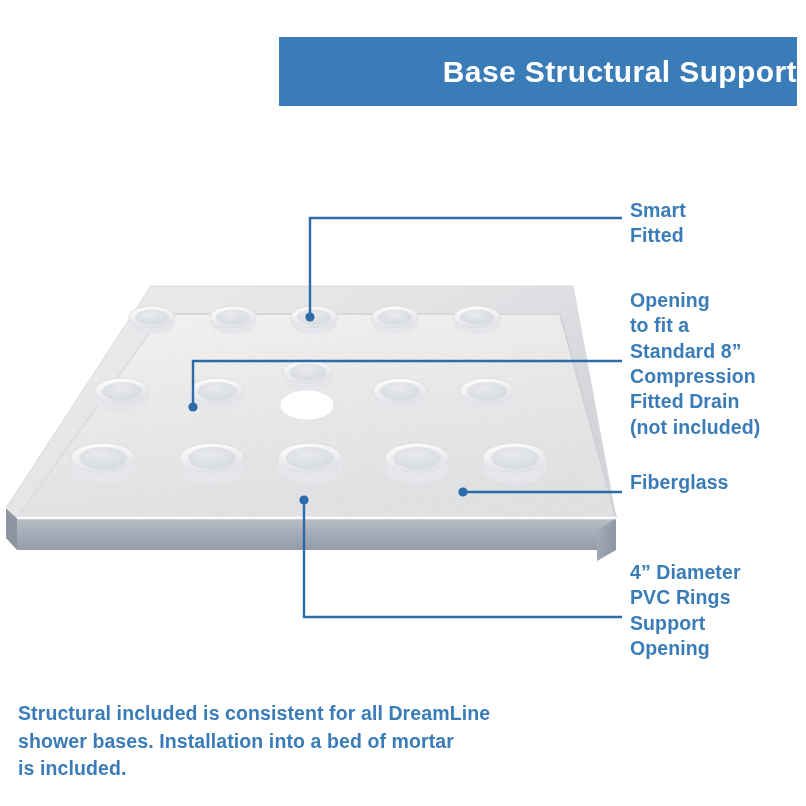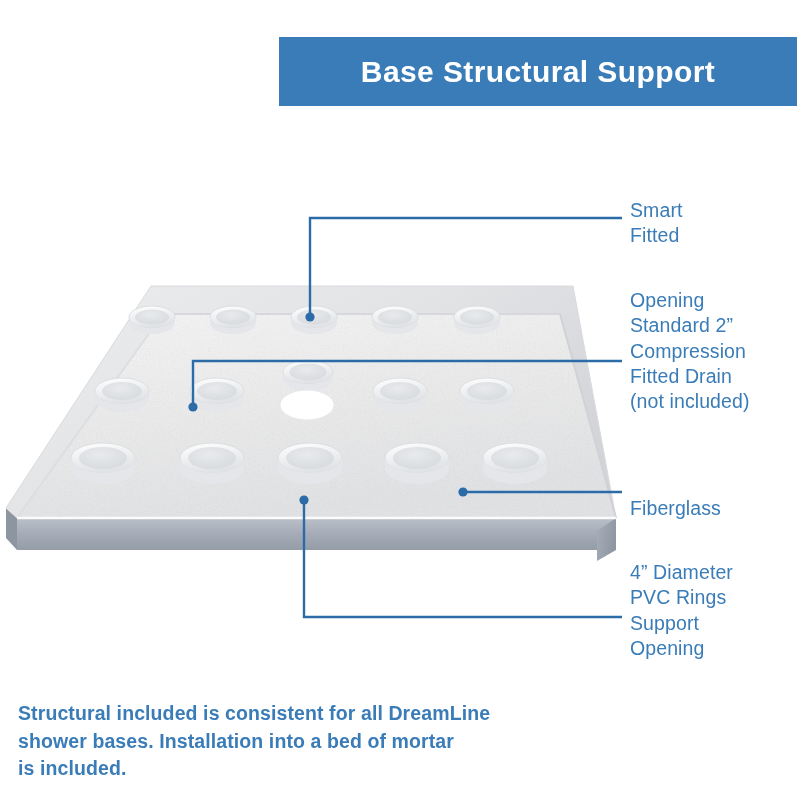--- a/index.html
+++ b/index.html
@@ -10,48 +10,48 @@
     overflow:hidden;
     position:relative;
   }
   #stage{position:absolute;left:0;top:0;width:806px;height:806px;}
 
   
   .banner{
     position:absolute;
     left:279px; top:37px; width:518px; height:69px;
     background:#3a7cb8;
-    display:flex;align-items:center;justify-content:center;
+    display:flex;align-items:center;justify-content:flex-end;
   }
   .banner-title{
     color:#ffffff;
     font-size:30px;
     font-weight:bold;
     letter-spacing:0.4px;
     white-space:nowrap;
   }
 
   
   .artwork{position:absolute;left:0;top:250px;width:620px;height:350px;}
   .artwork svg{display:block;}
 
   
   .callout{
     position:absolute;
     color:#3a7cb8;
     font-size:19.5px;
-    font-weight:normal;
+    font-weight:bold;
     line-height:1.30;
     letter-spacing:0.1px;
     white-space:nowrap;
   }
   .callout div{white-space:nowrap;}
   #callout-smart{left:630px;top:198px;}
   #callout-opening{left:630px;top:288px;}
-  #callout-fiberglass{left:630px;top:470px;margin-top:26px;}
+  #callout-fiberglass{left:630px;top:470px;}
   #callout-pvc{left:630px;top:560px;}
 
   
   .leaders{position:absolute;left:0;top:0;width:806px;height:806px;pointer-events:none;}
 
   
   .footer{
     position:absolute;
     left:18px; top:700px; width:520px;
     color:#3a7cb8;
@@ -251,21 +251,22 @@
     </g>
   </svg>
 
   <div class="callout" id="callout-smart">
     <div>Smart</div>
     <div>Fitted</div>
   </div>
 
   <div class="callout" id="callout-opening">
     <div>Opening</div>
-    <div>Standard 2”</div>
+    <div>to fit a</div>
+    <div>Standard 8”</div>
     <div>Compression</div>
     <div>Fitted Drain</div>
     <div>(not included)</div>
   </div>
 
   <div class="callout" id="callout-fiberglass">
     <div>Fiberglass</div>
   </div>
 
   <div class="callout" id="callout-pvc">

